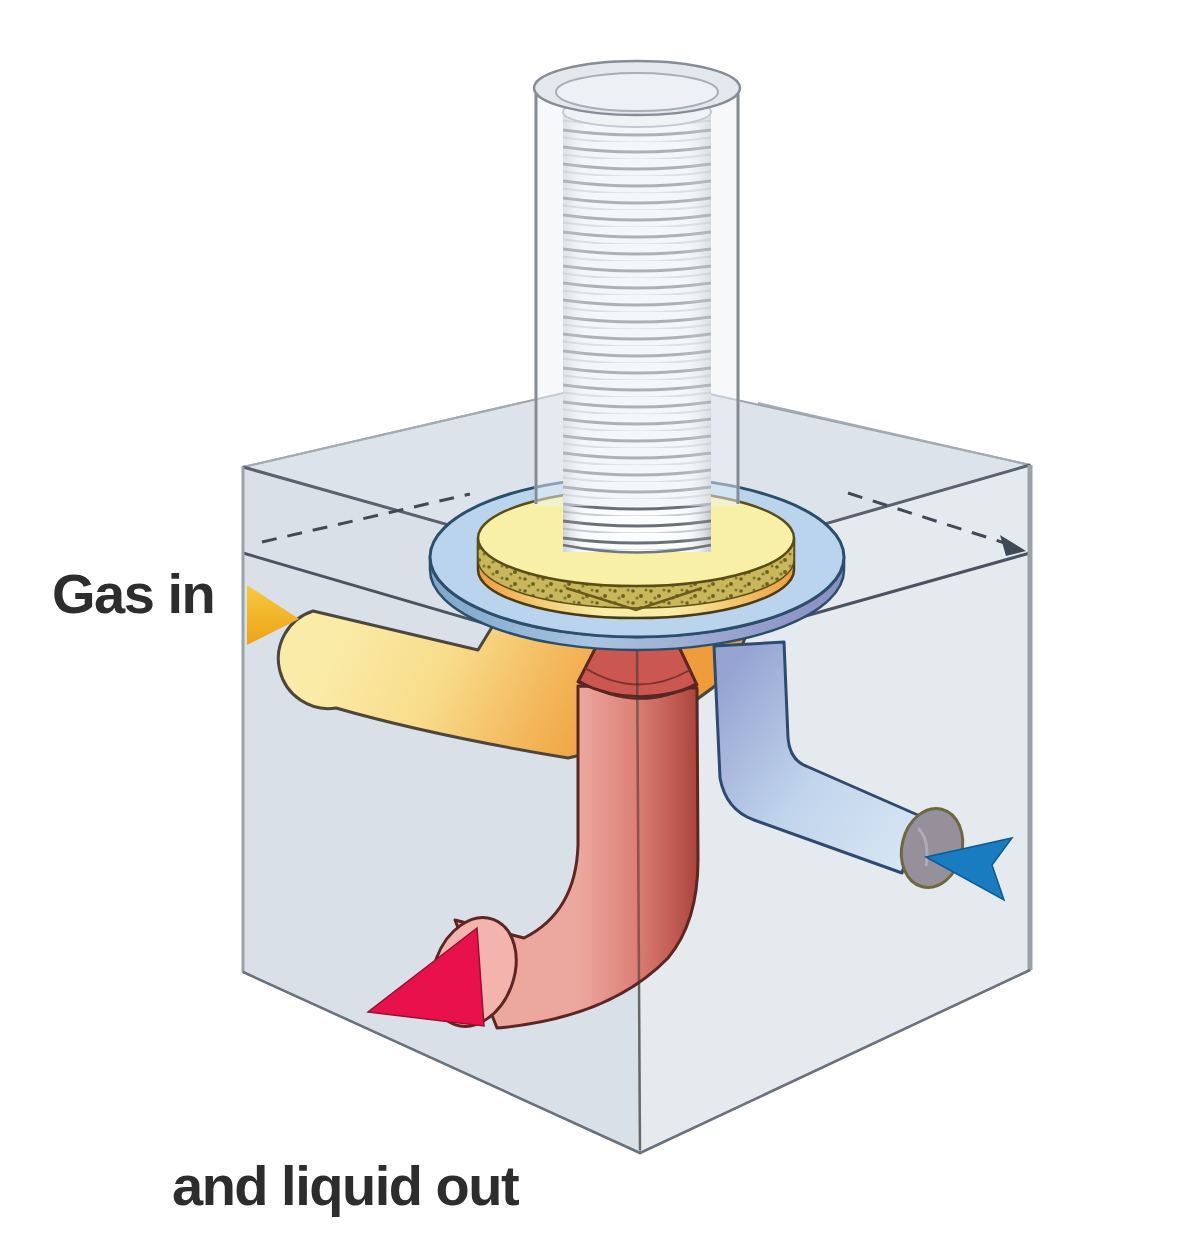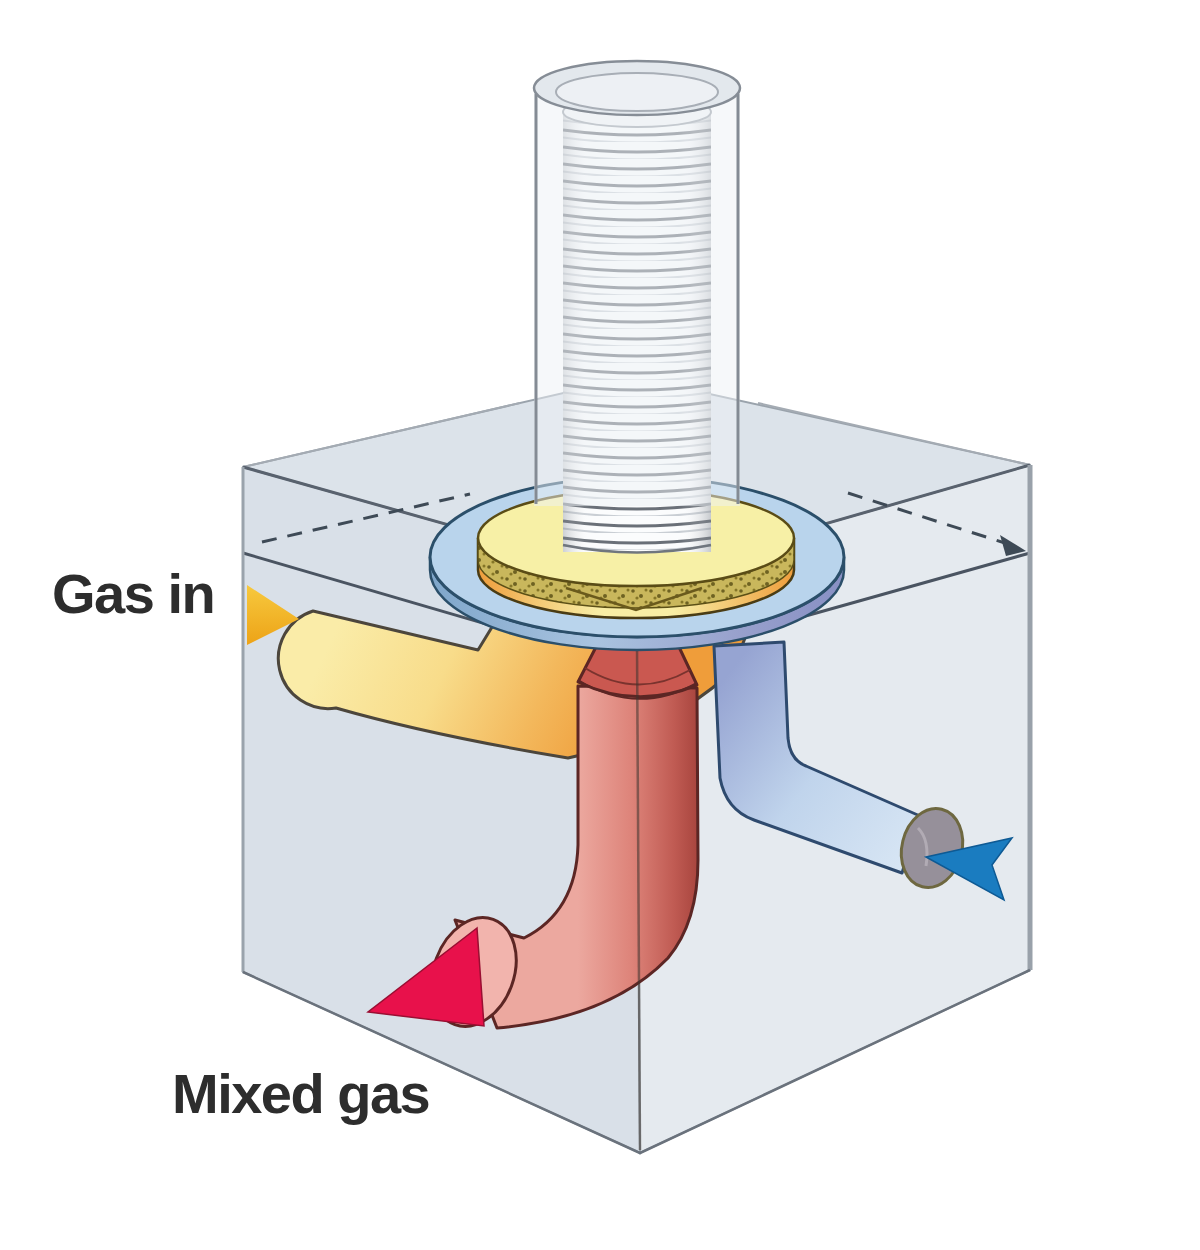--- a/index.html
+++ b/index.html
@@ -134,14 +134,14 @@
     <ellipse cx="637" cy="88" rx="103" ry="27" fill="#e3e8ed" stroke="#868d96" stroke-width="2.5"></ellipse>
     <ellipse cx="637" cy="92" rx="81" ry="19" fill="#edf0f4" stroke="#a8aeb6" stroke-width="2"></ellipse>
   </g>
 
   <polygon points="247,585 299,619 247,645" fill="url(#gradGas)"></polygon>
   <polygon points="926,857 1012,838 992,865 1004,900" fill="#1a7cc0" stroke="#0e5a94" stroke-width="1.5"></polygon>
   <polygon points="477,928 368,1012 484,1026" fill="#e8114b" stroke="#9a0e32" stroke-width="1.5"></polygon>
 </svg>
 
   <div class="lbl" id="lbl-gas">Gas in</div>
-  <div class="lbl" id="lbl-mixed"><span>Mixed gas</span><br></div>
+  <div class="lbl" id="lbl-mixed"><br><span>and liquid out</span></div>
 </div>
 
 </body></html>

